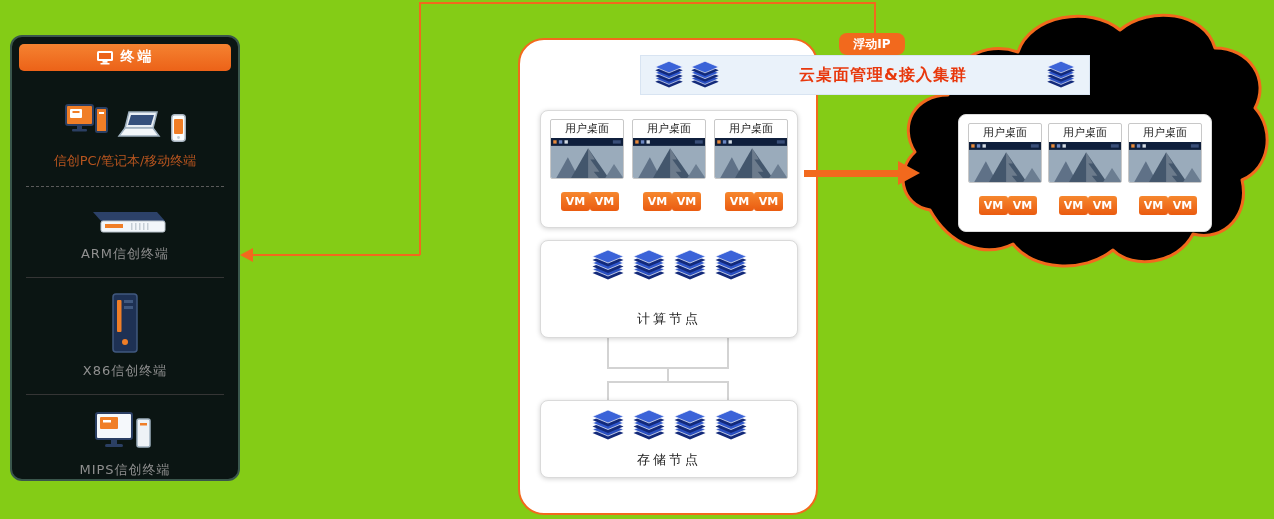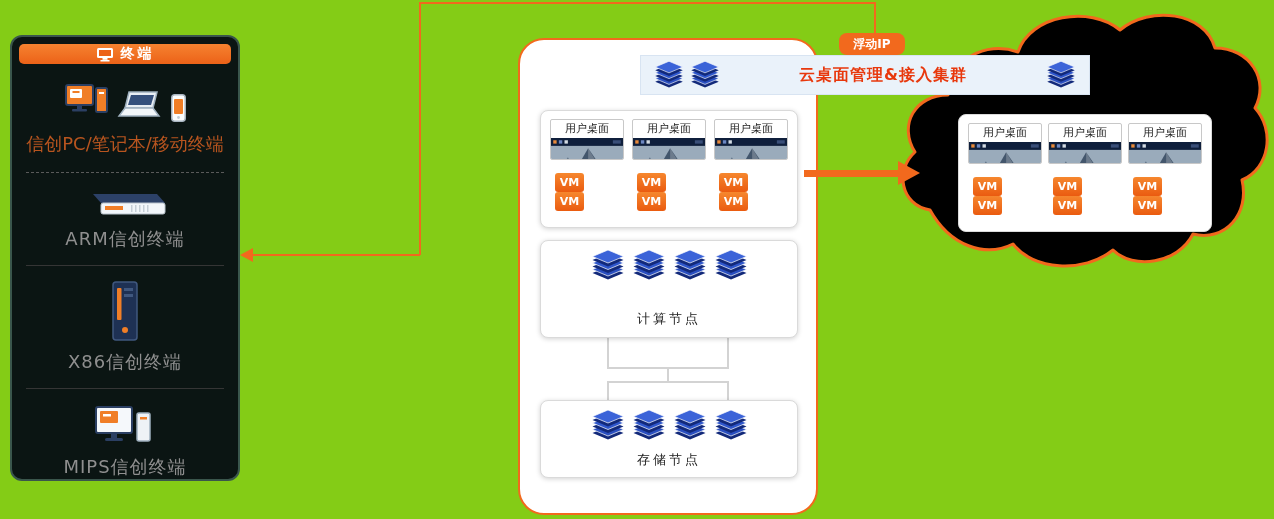--- a/index.html
+++ b/index.html
@@ -19,39 +19,39 @@
     border-left:22px solid #F2691D; }
 
   
   .tpanel { position:absolute; left:10px; top:35px; width:230px; height:446px;
     background:#0B1513; border:2px solid #3A564C; border-radius:12px;
     display:flex; flex-direction:column; align-items:center; }
   .theader { width:212px; height:27px; margin-top:7px; border-radius:5px;
     background:linear-gradient(180deg,#F58230,#EC6218); color:#fff; font-weight:bold;
     font-size:14px; letter-spacing:3px; display:flex; align-items:center; justify-content:center; gap:7px; }
   .ticons { display:flex; align-items:flex-end; justify-content:center; gap:8px; }
-  .tlabel { font-size:18px; text-align:center; }
+  .tlabel { font-size:13px; text-align:center; }
   .tlabel.first { color:#B8551F; margin-top:10px; }
   .tlabel.gray  { color:#8F8F8F; letter-spacing:1px; }
   .tsep { width:198px; border-top:1px dashed #5A5A5A; margin-top:16px; }
   .tsep.solid { border-top:1px solid #353535; }
 
   
   .wbox { position:absolute; background:#fff; border:1px solid #DADADA; border-radius:8px;
           box-shadow:0 1px 5px rgba(0,0,0,.18); }
   .cluster-box { position:absolute; left:518px; top:38px; width:300px; height:477px;
     background:#fff; border:2px solid #F2691D; border-radius:26px; }
 
   
   .dcols { display:flex; justify-content:space-between; height:100%; padding:8px 9px; }
   .dcol  { width:74px; display:flex; flex-direction:column; justify-content:space-between; }
   .card  { border:1px solid #C8C8C8; border-radius:2px; overflow:hidden; background:#fff; }
   .card-title { font-size:11px; color:#222; text-align:center; padding:1px 0 2px; }
   .thumb { display:block; width:100%; height:auto; }
-  .vmrow { display:flex; justify-content:flex-end; padding:8px 5px; margin-top:5px;flex-direction:column; }
+  .vmrow { display:flex; justify-content:flex-end; padding:8px 5px; margin-top:5px; }
   .vm { width:29px; height:19px; border-radius:3px;
         background:linear-gradient(180deg,#F6872E,#EA5B10);
         color:#fff; font-size:11px; font-weight:bold;
         display:flex; align-items:center; justify-content:center; }
 
   
   .nodebox { display:flex; flex-direction:column; align-items:center; justify-content:center; gap:9px; }
   .stackrow { display:flex; gap:5px; align-items:center; }
   .nodelabel { font-size:13px; color:#222; letter-spacing:3px; }
 

